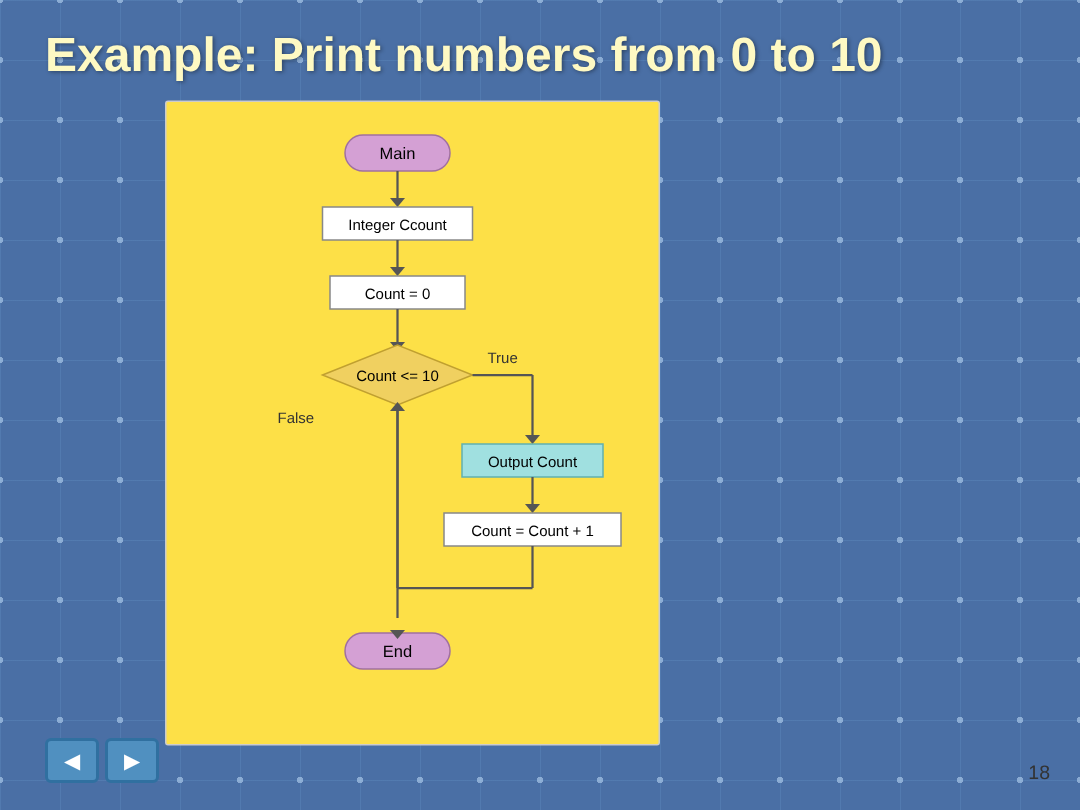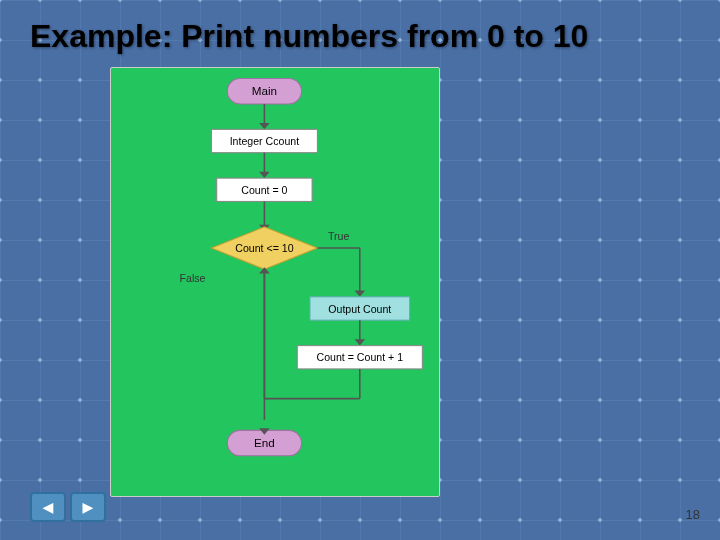--- a/index.html
+++ b/index.html
@@ -38,39 +38,39 @@
       position: relative;
       width: 720px;
       height: 540px;
       display: flex;
       flex-direction: column;
       align-items: flex-start;
       padding: 18px 30px 10px 30px;
     }
 
     .slide-title {
-      color: #000000;
+      color: #fef9c3;
       font-size: 32px;
       font-weight: bold;
       margin-bottom: 12px;
       text-shadow: 1px 1px 3px rgba(0,0,0,0.4);
       z-index: 2;
     }
 
     
     .flowchart-box {
-      background: #22c55e;
+      background: #fde047;
       border: 1px solid #ccc;
       border-radius: 2px;
       width: 330px;
       height: 430px;
       margin-left: 80px;
       position: relative;
       z-index: 2;
-      padding: 2px;
+      padding: 14px;
       display: flex;
       flex-direction: column;
       align-items: center;
     }
 
     
     .nav-buttons {
       position: absolute;
       bottom: 18px;
       left: 30px;

